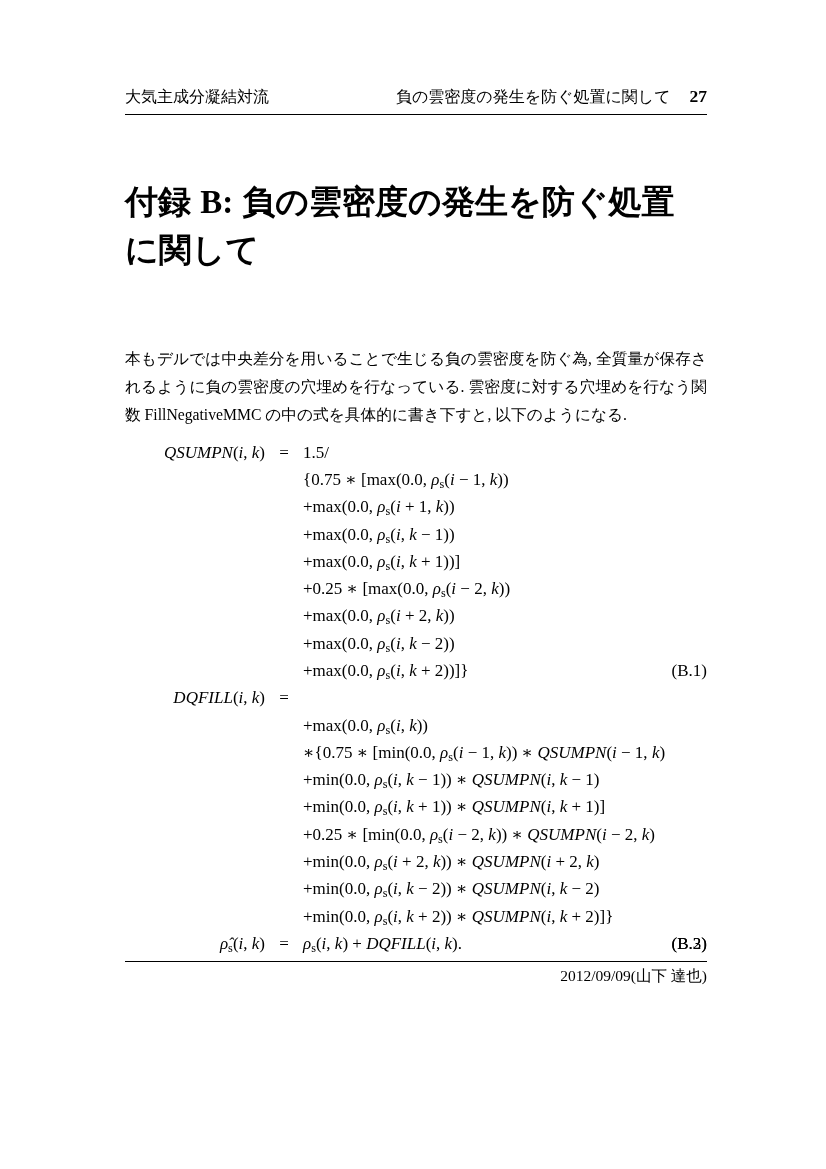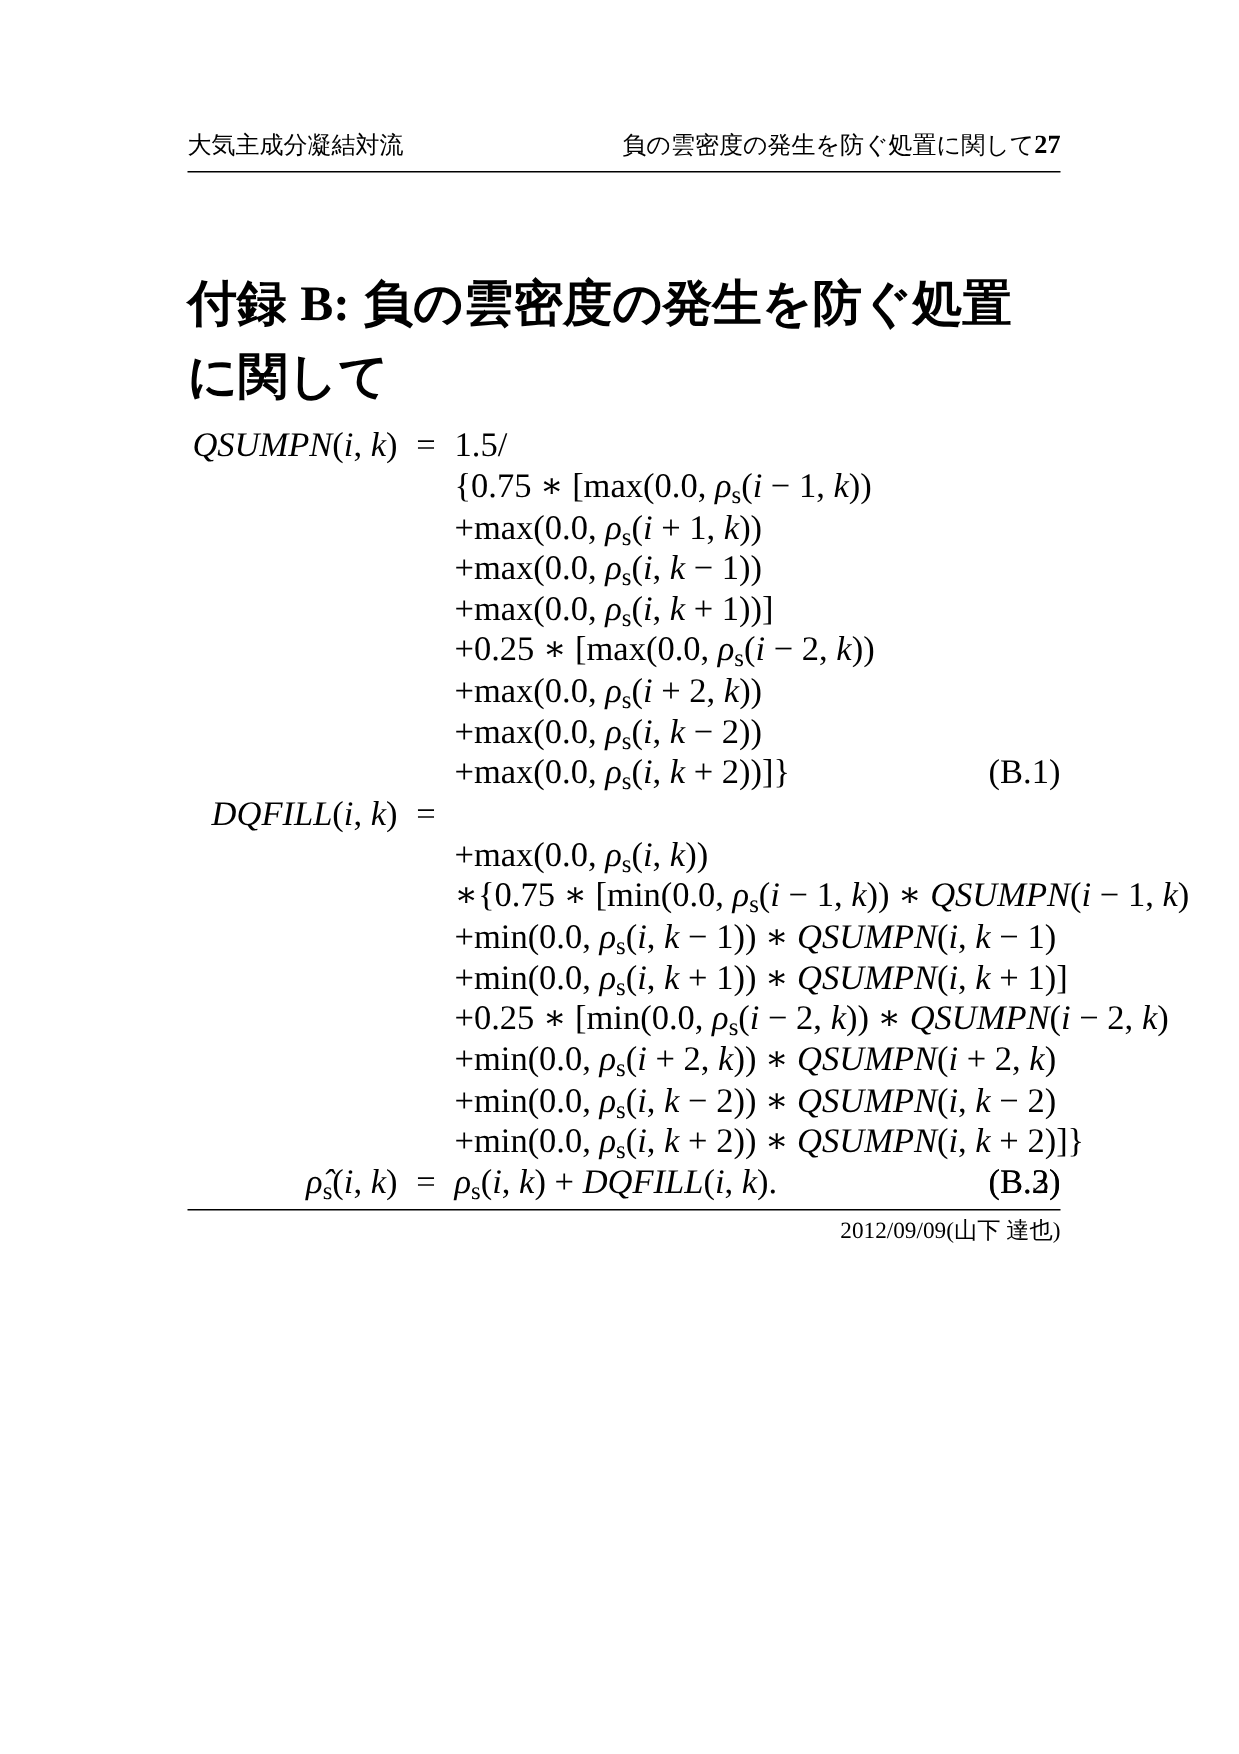--- a/index.html
+++ b/index.html
@@ -6,35 +6,35 @@
   body{width:826px;height:1169px;color:#000;}
   .page{position:relative;width:826px;height:1169px;background:#fff;overflow:hidden;
         font-family:"Liberation Serif","DejaVu Serif",serif;padding-left:20px;}
   .content{margin-left:105px;width:582px;}
 
   
   .header{display:flex;align-items:baseline;padding-top:86px;
           font-family:"Liberation Sans","DejaVu Sans",sans-serif;font-size:16px;}
   .header .rhead{margin-left:auto;}
   .header .pageno{font-family:"Liberation Serif","DejaVu Serif",serif;
-                  font-weight:bold;font-size:17.5px;text-align:center;}
+                  font-weight:bold;font-size:17.5px;margin-left:19px;text-align:center;}
   .hrule{border-top:1.4px solid #000;margin-top:6px;height:0;}
 
   
   .title{margin-top:63px;font-family:"Liberation Sans","DejaVu Sans",sans-serif;
          font-weight:bold;font-size:33px;line-height:47px;}
   .title .latin{font-family:"Liberation Serif","DejaVu Serif",serif;}
 
   
   .para{margin:72px 0 0 0;font-size:15.7px;line-height:28.2px;}
   .pline{display:block;}
   .just{text-align:justify;text-align-last:justify;}
 
   
-  .equations{margin-top:9px;font-size:23px;}
+  .equations{margin-top:9px;font-size:17px;}
   .eqrow{position:relative;display:grid;grid-template-columns:140px 38px 1fr;
          align-items:baseline;line-height:27.3px;white-space:nowrap;}
   .eqlabel{text-align:right;}
   .eqrel{text-align:center;}
   .eqexpr{text-align:left;}
   .eqtag{position:absolute;right:0;top:0;line-height:27.3px;text-align:center;}
   .equations i{font-style:italic;}
   .equations sub{font-size:0.72em;vertical-align:-0.25em;line-height:0;}
 
   
@@ -53,20 +53,25 @@
       <span class="rhead">負の雲密度の発生を防ぐ処置に関して</span>
       <span class="pageno">27</span>
     </div>
     <div class="hrule"></div>
 
     <div class="title">
       <div><span>付録</span> <span class="latin">B:</span> <span>負の雲密度の発生を防ぐ処置</span></div>
       <div>に関して</div>
     </div>
 
+    <p class="para">
+      <span class="pline just">本もデルでは中央差分を用いることで生じる負の雲密度を防ぐ為, 全質量が保存さ</span>
+      <span class="pline just">れるように負の雲密度の穴埋めを行なっている. 雲密度に対する穴埋めを行なう関</span>
+      <span class="pline">数 FillNegativeMMC の中の式を具体的に書き下すと, 以下のようになる.</span>
+    </p>
 
     <div class="equations" id="equations">
         <div class="eqrow">
           <span class="eqlabel"><i>QSUMPN</i>(<i>i</i>, <i>k</i>)</span>
           <span class="eqrel">=</span>
           <span class="eqexpr">1.5/</span>
         </div>
         <div class="eqrow">
           <span class="eqlabel"></span>
           <span class="eqrel"></span>

